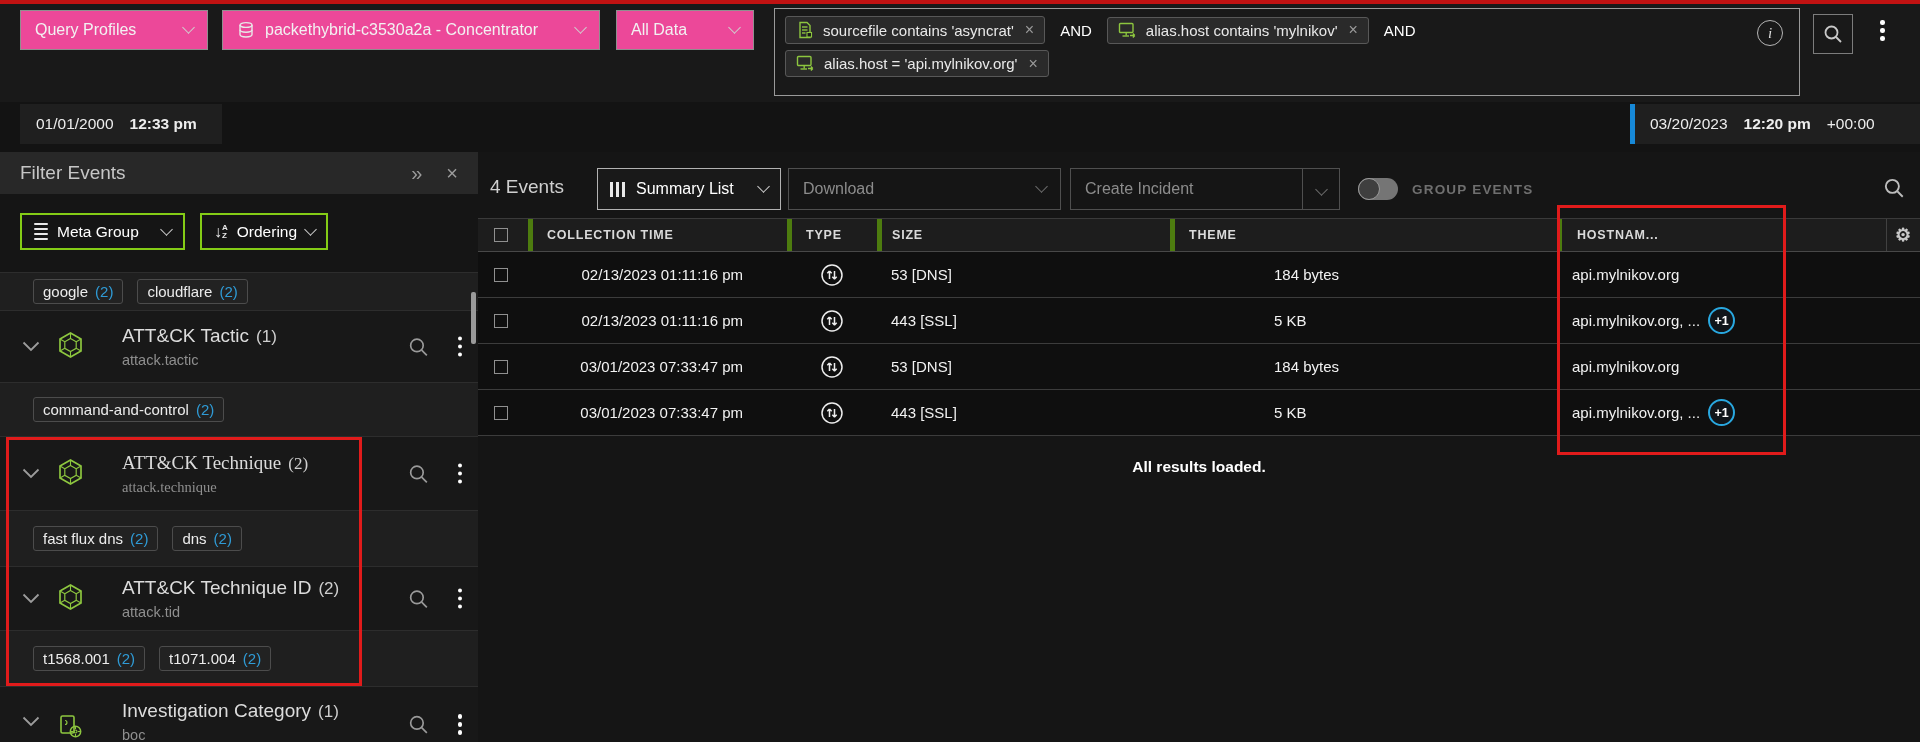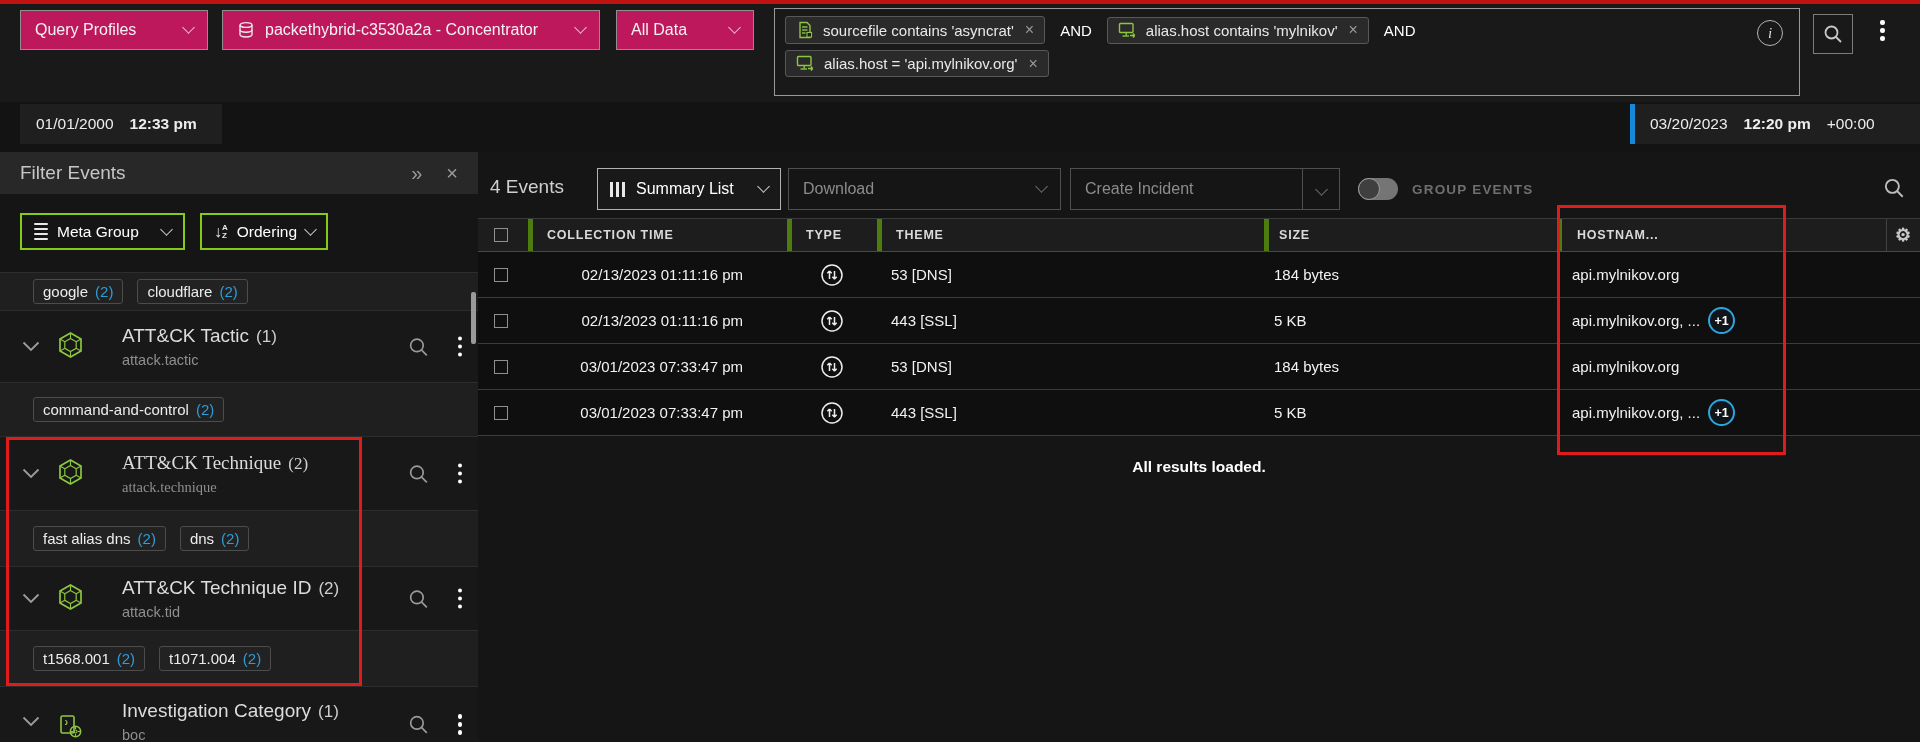--- a/index.html
+++ b/index.html
@@ -3,21 +3,21 @@
 <meta charset="utf-8">
 <style>
   * { box-sizing: border-box; margin: 0; padding: 0; }
   html,body { width:1920px; height:742px; }
   body { background:#131313; font-family:"Liberation Sans",sans-serif; color:#e8e8e8; overflow:hidden; position:relative; }
   #app { position:absolute; inset:0; width:1920px; height:742px; }
 
   .topline { position:absolute; left:0; top:0; width:1920px; height:4px; background:#c11212; }
   .topbar { position:absolute; left:0; top:4px; width:1920px; height:98px; background:#191919; }
 
-  .dd { position:absolute; height:40px; top:6px; border:1px solid #8f8f8f; background:#be185d; display:flex; align-items:center; gap:10px; padding:16px 14px; font-size:16px; color:#f2f2f2; cursor:pointer; }
+  .dd { position:absolute; height:40px; top:6px; border:1px solid #8f8f8f; background:#ec4899; display:flex; align-items:center; gap:10px; padding:16px 14px; font-size:16px; color:#f2f2f2; cursor:pointer; }
   .chv { width:9px; height:9px; border-right:1.7px solid #cfcfcf; border-bottom:1.7px solid #cfcfcf; transform:rotate(45deg); display:inline-block; flex:none; margin-top:-5px; }
   .chv.dim { border-color:#6e6e6e; }
 
   .querybar { position:absolute; left:774px; top:4px; width:1026px; height:88px; border:1px solid #9a9a9a; background:#191919; padding:7px 10px; display:flex; flex-direction:column; gap:6px; }
   .qrow { display:flex; align-items:center; gap:15px; }
   .pill { display:flex; align-items:center; gap:9px; background:#2a2a2a; border:1px solid #585858; border-radius:3px; padding:4px 10px; font-size:15px; color:#e9e9e9; cursor:pointer; }
   .pill .x { color:#9a9a9a; font-size:16px; line-height:1; margin-left:2px; cursor:pointer; }
   .andlbl { font-size:15px; color:#ffffff; }
   .infoicon { position:absolute; right:16px; top:11px; width:26px; height:26px; border:1.7px solid #b5b5b5; border-radius:50%; display:flex; align-items:center; justify-content:center; font-size:15px; color:#dcdcdc; font-family:"Liberation Serif",serif; font-style:italic; cursor:pointer; }
 
@@ -312,21 +312,21 @@
           <span class="kebab">
               <i></i>
               <i></i>
               <i></i>
             </span>
         </span>
       </div>
 
       <div class="band" style="height:56px;">
         <span class="chip">
-          <span>fast alias dns</span>
+          <span>fast flux dns</span>
           <span class="cnt">(2)</span>
         </span>
         <span class="chip">
           <span>dns</span>
           <span class="cnt">(2)</span>
         </span>
       </div>
 
       <div class="section" style="height:64px;">
         <span class="sec-chev">
@@ -452,22 +452,22 @@
         </svg>
     </span>
 
     <div class="table">
       <div class="thead">
         <div class="th c-cb">
             <span class="cb"></span>
           </div>
         <div class="th c-time">COLLECTION TIME</div>
         <div class="th c-type">TYPE</div>
+        <div class="th c-size">SIZE</div>
         <div class="th c-theme">THEME</div>
-        <div class="th c-size">SIZE</div>
         <div class="th c-host">HOSTNAM...</div>
         <div class="th c-gear">⚙</div>
       </div>
 
       <div class="trow">
         <div class="td c-cb">
             <span class="cb"></span>
           </div>
         <div class="td c-time">02/13/2023 01:11:16 pm</div>
         <div class="td c-type">

